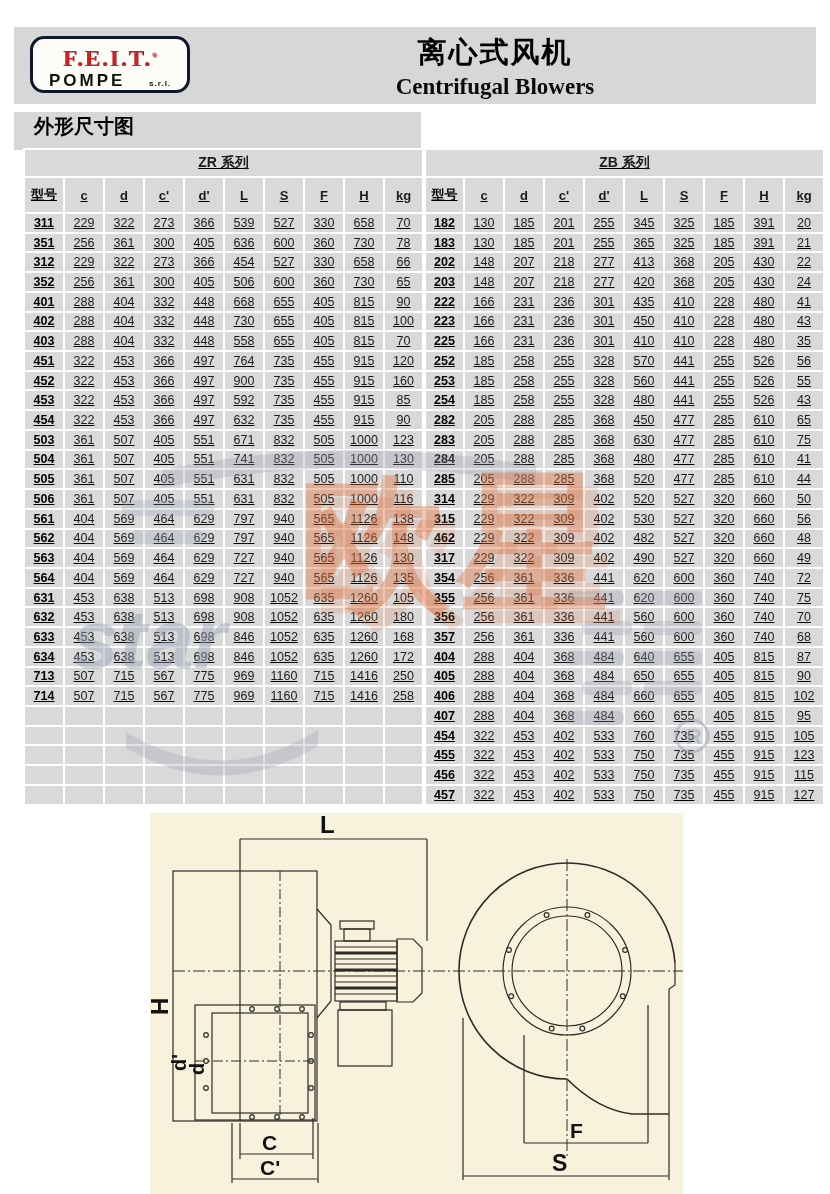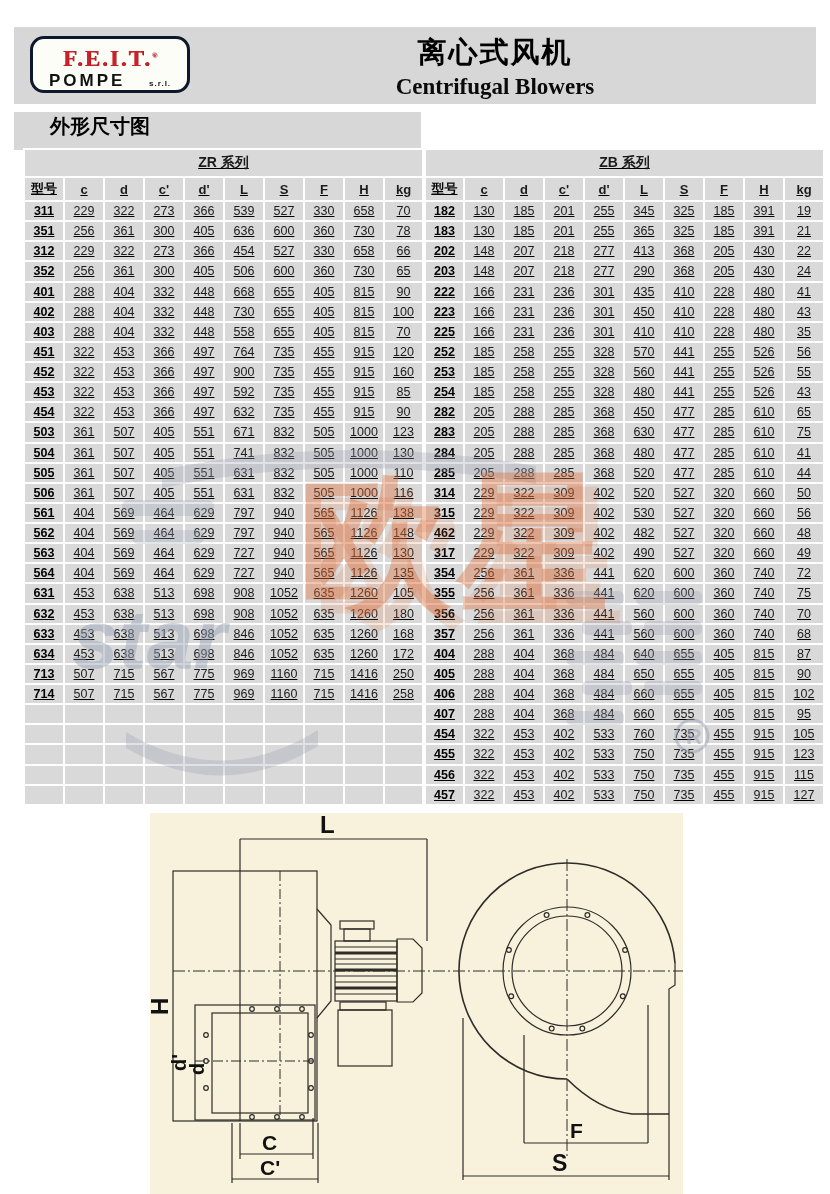--- a/index.html
+++ b/index.html
@@ -33,32 +33,32 @@
   .title-cn { font-size:29px; font-weight:bold; color:#000; margin-top:6px; letter-spacing:2px; }
   .title-en {
     font-family:"Liberation Serif","DejaVu Serif",serif;
     font-size:23px; font-weight:bold; color:#0a0a0a; margin-top:1px;
   }
 
   
   .section-bar {
     position:absolute; left:14px; top:112px; width:407px; height:38px;
     background:#d7d7d7; font-size:20px; font-weight:bold; color:#000;
-    line-height:29px; padding-left:36px;
+    line-height:29px; padding-left:20px;
   }
 
   
   .table-wrap { position:absolute; left:23px; top:148px; width:802px; height:658px;text-decoration:underline; }
   table.dim { border-collapse:collapse; table-layout:fixed; width:802px; height:658px; }
   table.dim th, table.dim td {
     background:#d9d9d9; border:2px solid #ffffff; padding:0; text-align:center;
     font-size:12.5px; color:#1b1b1b; overflow:hidden; white-space:nowrap;
   }
   tr.series-row th { height:28px; font-size:14px; font-weight:bold; }
-  tr.colhdr-row th { height:24px; font-size:13px; font-weight:bold;margin-top:28px; }
+  tr.colhdr-row th { height:36px; font-size:13px; font-weight:bold;margin-top:28px; }
   table.dim td { font-weight:normal; }
   table.dim td.model, table.dim th.model { font-weight:bold; color:#000; }
   .zbstart { border-left:4px solid #ffffff !important; }
 
   
   .watermark { position:absolute; left:14px; top:148px; width:802px; height:658px; pointer-events:none; }
 
   
   .diagram {
     position:absolute; left:150px; top:813px; width:533px; height:381px;
@@ -129,21 +129,21 @@
           <td>70</td>
           <td class="model zbstart">182</td>
           <td>130</td>
           <td>185</td>
           <td>201</td>
           <td>255</td>
           <td>345</td>
           <td>325</td>
           <td>185</td>
           <td>391</td>
-          <td>19</td>
+          <td>20</td>
         </tr>
         <tr>
           <td class="model">351</td>
           <td>256</td>
           <td>361</td>
           <td>300</td>
           <td>405</td>
           <td>636</td>
           <td>600</td>
           <td>360</td>
@@ -191,21 +191,21 @@
           <td>506</td>
           <td>600</td>
           <td>360</td>
           <td>730</td>
           <td>65</td>
           <td class="model zbstart">203</td>
           <td>148</td>
           <td>207</td>
           <td>218</td>
           <td>277</td>
-          <td>290</td>
+          <td>420</td>
           <td>368</td>
           <td>205</td>
           <td>430</td>
           <td>24</td>
         </tr>
         <tr>
           <td class="model">401</td>
           <td>288</td>
           <td>404</td>
           <td>332</td>

